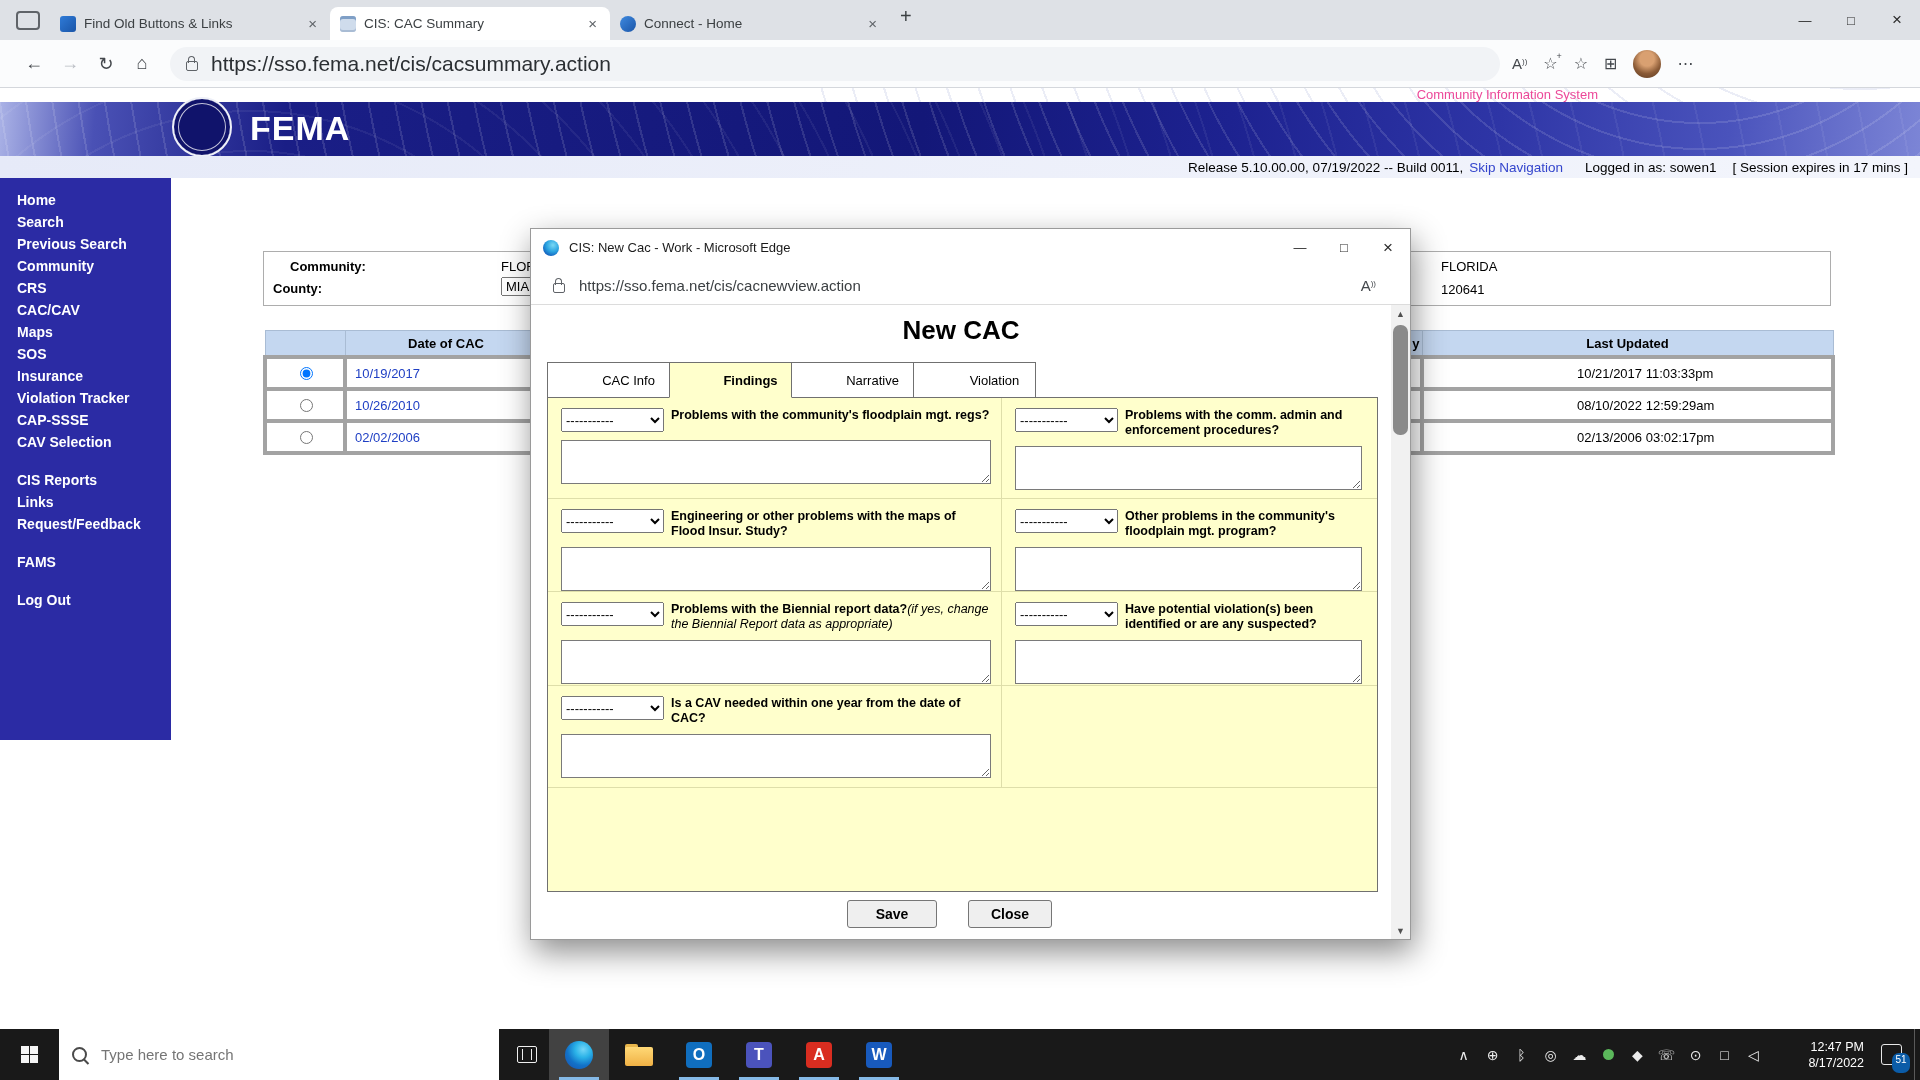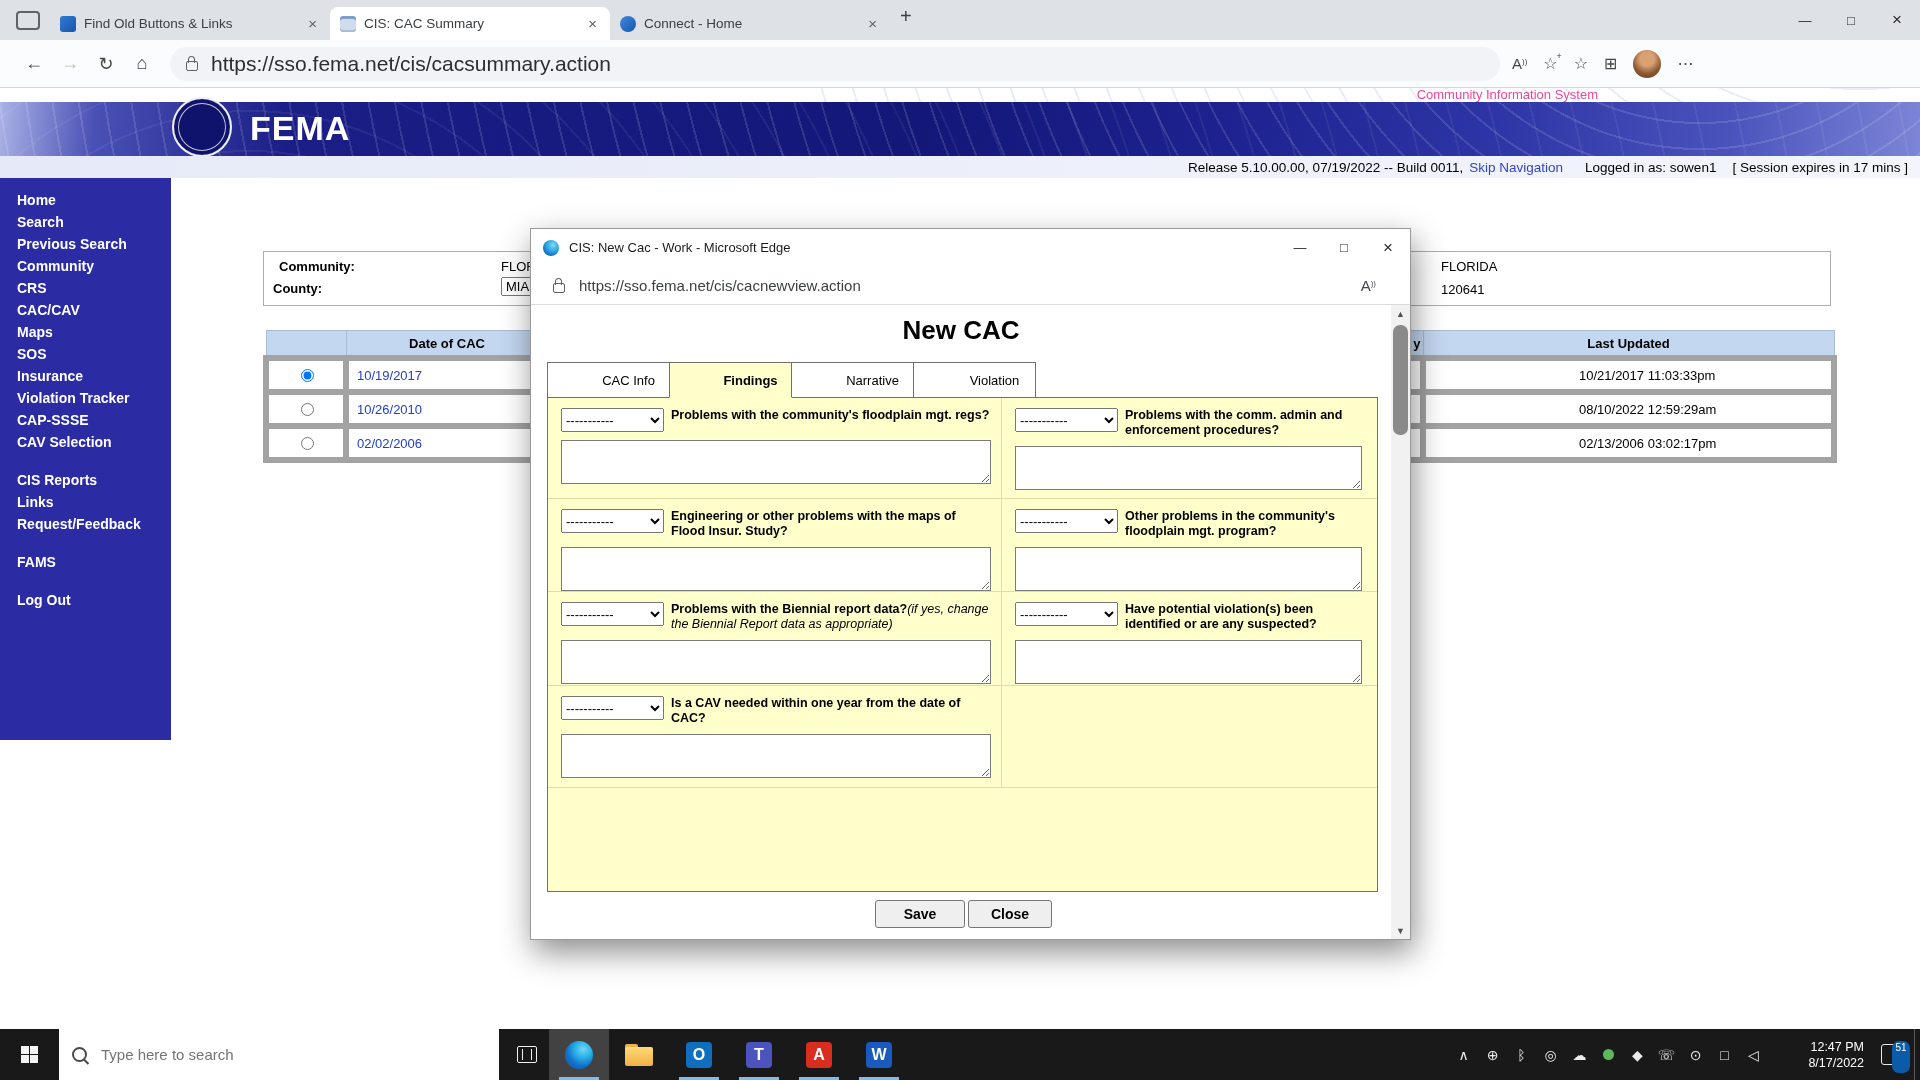--- a/index.html
+++ b/index.html
@@ -70,28 +70,28 @@
     padding-top:11px;box-sizing:border-box;}
   .side-item{padding:3px 4px 3px 17px;color:#fff;font-weight:bold;font-size:14px;line-height:16px;cursor:pointer;}
   .side-item.gap{margin-top:16px;}
 
   
   .content{position:absolute;left:171px;top:178px;right:0;bottom:51px;background:#fff;}
   .page-title{margin-top:24px;text-align:center;font-size:20px;font-weight:bold;}
   .info-box{position:absolute;left:92px;top:73px;width:1568px;height:55px;border:1px solid #adadad;box-sizing:border-box;font-size:13px;}
   .info-box span{position:absolute;white-space:nowrap;}
   .lbl{font-weight:bold;}
-  .pos-lbl1{left:15px;top:7px;}  .pos-val1{left:237px;top:7px;}
+  .pos-lbl1{left:26px;top:7px;}  .pos-val1{left:237px;top:7px;}
   .pos-lbl2{left:9px;top:29px;}
   .county-sel{position:absolute;left:237px;top:25px;width:150px;font-size:13px;}
   .pos-state{left:1177px;top:7px;} .pos-cid{left:1177px;top:30px;}
 
   .cac-table{position:absolute;left:92px;top:152px;width:1568px;border-collapse:collapse;table-layout:fixed;font-size:13px;}
   .cac-table th{background:#c4d7f0;border:1px solid #a9bcd4;font-weight:bold;height:24px;padding:0;}
-  .cac-table td{border:6px solid #a3a3a3;height:28px;padding:0;}
+  .cac-table td{border:4px solid #a3a3a3;height:28px;padding:0;}
   .th-mid{text-align:right;padding-right:2px !important;font-weight:bold;}
   .td-radio{text-align:center;}
   .td-date{padding-left:8px !important;color:#1f3fc4;}
   .td-upd{padding-left:153px !important;}
 
   
   .popup{position:absolute;left:530px;top:228px;width:881px;height:712px;background:#fff;
     border:1px solid #9a9a9a;box-shadow:3px 12px 30px rgba(0,0,0,0.45);z-index:40;box-sizing:border-box;}
   .p-title{height:37px;display:flex;align-items:center;padding-left:12px;position:relative;}
   .edge-ic{width:16px;height:16px;border-radius:50%;
@@ -117,21 +117,21 @@
   .q-cell.last-col{border-right:none;}
   .q-head{display:flex;align-items:flex-start;}
   .q-sel{width:103px;height:24px;font-size:13px;flex:0 0 103px;font-family:inherit;}
   .q-label{font-weight:bold;font-size:12.5px;line-height:1.2;margin-left:7px;}
   .q-note{font-style:italic;font-weight:normal;}
   .q-ta{display:block;margin-top:8px;width:430px;height:44px;border:1px solid #7a7a7a;
     background:#fff;resize:both;font-family:inherit;font-size:13px;box-sizing:border-box;}
   .q-ta.narrow{width:347px;}
   .p-btn{position:absolute;height:28px;background:#efefef;border:1px solid #767676;border-radius:3px;
     font-weight:bold;font-size:14px;font-family:inherit;}
-  .btn-save{left:344px;top:595px;width:90px;}
+  .btn-save{left:316px;top:595px;width:90px;}
   .btn-close{left:437px;top:595px;width:84px;text-align:center;}
   .p-scroll{position:absolute;top:76px;right:0;bottom:0;width:19px;background:#f1f1f1;}
   .p-sarrow{height:17px;display:flex;align-items:center;justify-content:center;color:#505050;font-size:9px;}
   .p-sarrow.bottom{position:absolute;bottom:0;left:0;right:0;}
   .p-thumb{position:absolute;top:20px;left:2px;width:15px;height:110px;background:#8a8a8a;border-radius:7px;}
 
   
   .taskbar{position:absolute;left:0;bottom:0;width:1920px;height:51px;background:#191919;
     display:flex;align-items:center;z-index:60;color:#fff;}
   .tb-start{width:59px;height:51px;display:flex;align-items:center;justify-content:center;}
@@ -162,21 +162,21 @@
   .ic-outlook{background:#106ebe;}
   .ic-teams{background:#4b53bc;}
   .ic-pdf{background:#d92d20;}
   .ic-word{background:#185abd;}
   .tb-tray{margin-left:auto;display:flex;align-items:center;}
   .tray-ic{width:29px;text-align:center;font-size:14px;color:#ececec;}
   .tray-dot{width:11px;height:11px;border-radius:50%;background:#5bb85b;margin:0 9px;}
   .tb-clock{width:96px;text-align:right;font-size:12.5px;line-height:16px;padding-right:4px;}
   .tb-action{position:relative;width:46px;height:51px;display:flex;align-items:center;justify-content:center;}
   .action-box{width:19px;height:19px;border:1.5px solid #e8e8e8;border-radius:3px;}
-  .badge{position:absolute;right:4px;bottom:7px;min-width:14px;height:32px;background:#0b5ca8;
+  .badge{position:absolute;right:4px;bottom:7px;min-width:14px;height:20px;background:#0b5ca8;
     border-radius:7px;color:#fff;font-size:10px;line-height:14px;text-align:center;padding:0 2px;}
   .show-desktop{width:6px;height:51px;border-left:1px solid #5a5a5a;box-sizing:border-box;}
 </style>
 </head>
 <body>
 
 <div id="screen">
 
   <div class="tabstrip">
     <div class="ts-icon"></div>

